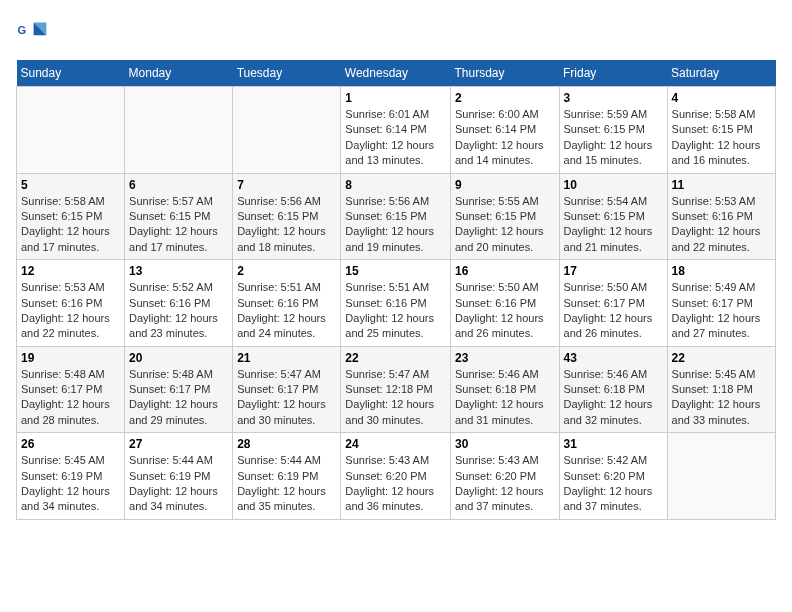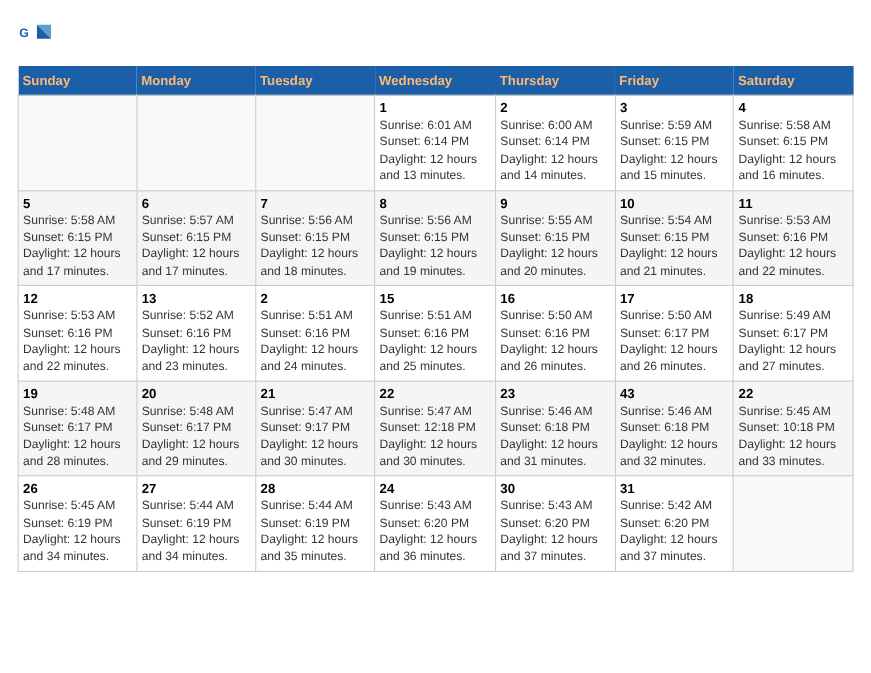--- a/index.html
+++ b/index.html
@@ -46,25 +46,25 @@
       font-size: 14px;
       color: #555;
     }
     table {
       width: 100%;
       border-collapse: collapse;
       font-size: 11px;
     }
     thead tr th {
       background-color: #1a5fa8;
-      color: #fdba74;
+      color: #ffffff;
       padding: 6px 4px;
       text-align: left;
       font-size: 12px;
-      font-weight: bold;
+      font-weight: normal;
     }
     tbody tr td {
       border: 1px solid #ccc;
       vertical-align: top;
       padding: 4px;
       width: 113px;
       min-height: 80px;
       background: #fff;
     }
     tbody tr:nth-child(even) td {
@@ -264,21 +264,21 @@
         <td>
           <div class="day-num">20</div>
           <div class="day-info">Sunrise: 5:48 AM
 Sunset: 6:17 PM
 Daylight: 12 hours
 and 29 minutes.</div>
         </td>
         <td>
           <div class="day-num">21</div>
           <div class="day-info">Sunrise: 5:47 AM
-Sunset: 9:17 PM
+Sunset: 6:17 PM
 Daylight: 12 hours
 and 30 minutes.</div>
         </td>
         <td>
           <div class="day-num">22</div>
           <div class="day-info">Sunrise: 5:47 AM
 Sunset: 12:18 PM
 Daylight: 12 hours
 and 30 minutes.</div>
         </td>
@@ -292,21 +292,21 @@
         <td>
           <div class="day-num">43</div>
           <div class="day-info">Sunrise: 5:46 AM
 Sunset: 6:18 PM
 Daylight: 12 hours
 and 32 minutes.</div>
         </td>
         <td>
           <div class="day-num">22</div>
           <div class="day-info">Sunrise: 5:45 AM
-Sunset: 10:18 PM
+Sunset: 1:18 PM
 Daylight: 12 hours
 and 33 minutes.</div>
         </td>
       </tr>
       <tr>
         <td>
           <div class="day-num">26</div>
           <div class="day-info">Sunrise: 5:45 AM
 Sunset: 6:19 PM
 Daylight: 12 hours

